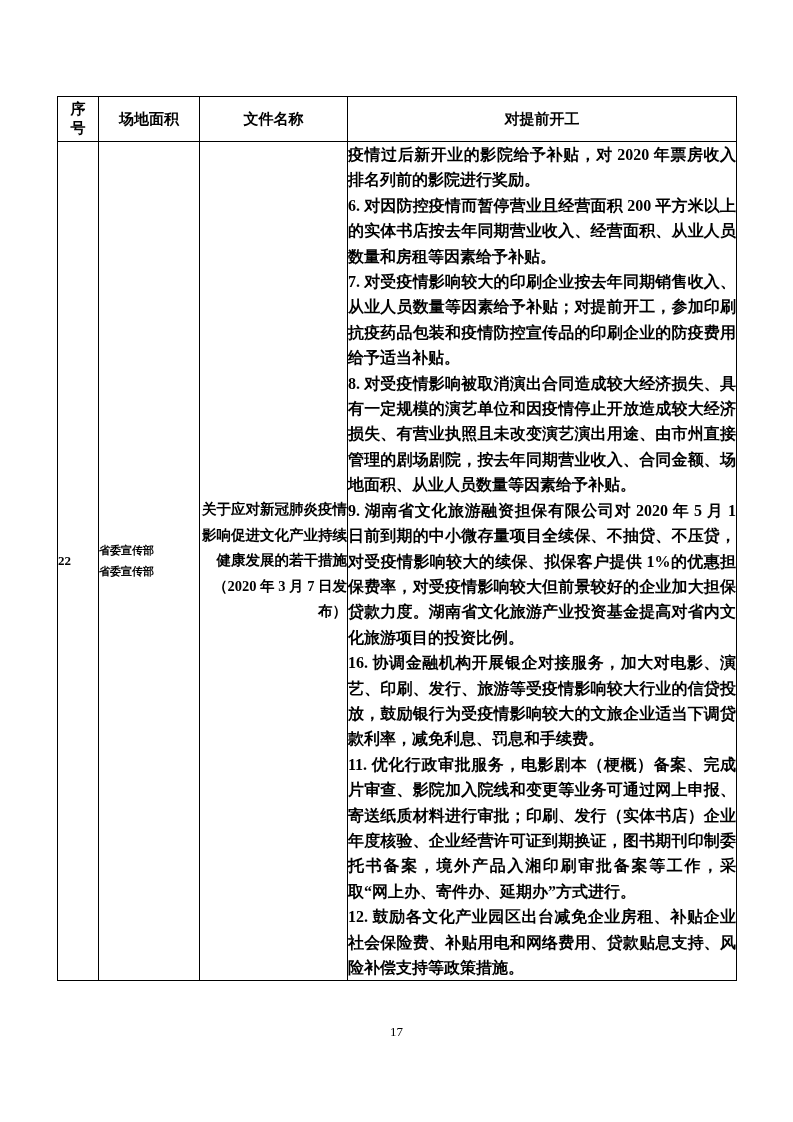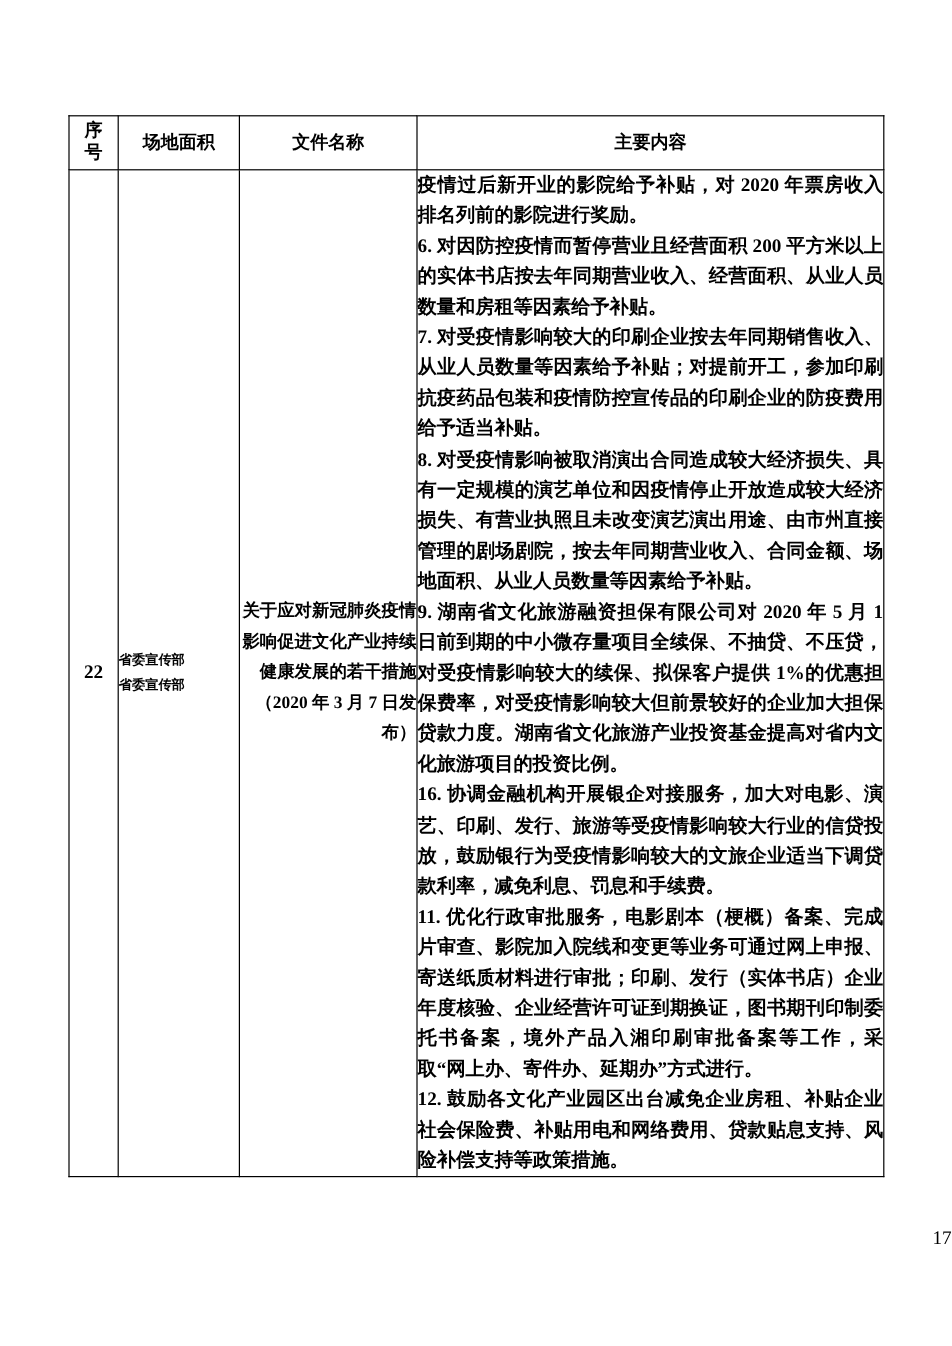--- a/index.html
+++ b/index.html
@@ -31,23 +31,23 @@
     background: #ffffff;
   }
   .doc-table th {
     height: 44px;
     font-size: 15px;
     text-align: center;
     vertical-align: middle;
     line-height: 19px;
   }
   .cell-seq {
-    text-align: center;
+    text-align: left;
     vertical-align: middle;
-    font-size: 16px;
+    font-size: 13px;
   }
   .cell-agency {
     vertical-align: middle;
     font-size: 11px;
     line-height: 21px;
     padding-left: 9px;
   }
   .cell-title {
     vertical-align: middle;
     font-size: 14.5px;
@@ -64,22 +64,22 @@
   }
   .cell-content p {
     margin: 0;
     text-align: justify;
   }
   .page-number {
     position: absolute;
     top: 1024px;
     left: 0;
     width: 100%;
-    text-align: right;
-    font-size: 16px;
+    text-align: center;
+    font-size: 13px;
     font-weight: normal;
   }
 </style>
 </head>
 <body>
 
 <div class="page">
 
   <table class="doc-table">
     <colgroup>
@@ -89,21 +89,21 @@
       <col style="width:389px">
     </colgroup>
     <thead>
       <tr>
         <th>
           <span>序</span><br>
           <span>号</span>
         </th>
         <th>场地面积</th>
         <th>文件名称</th>
-        <th>主要内容</th>
+        <th>对提前开工</th>
       </tr>
     </thead>
     <tbody>
       <tr>
         <td class="cell-seq">22</td>
         <td class="cell-agency">
           <div>省委宣传部</div>
           <div>省委宣传部</div>
         </td>
         <td class="cell-title">关于应对新冠肺炎疫情影响促进文化产业持续健康发展的若干措施（2020 年 3 月 7 日发布）</td>

